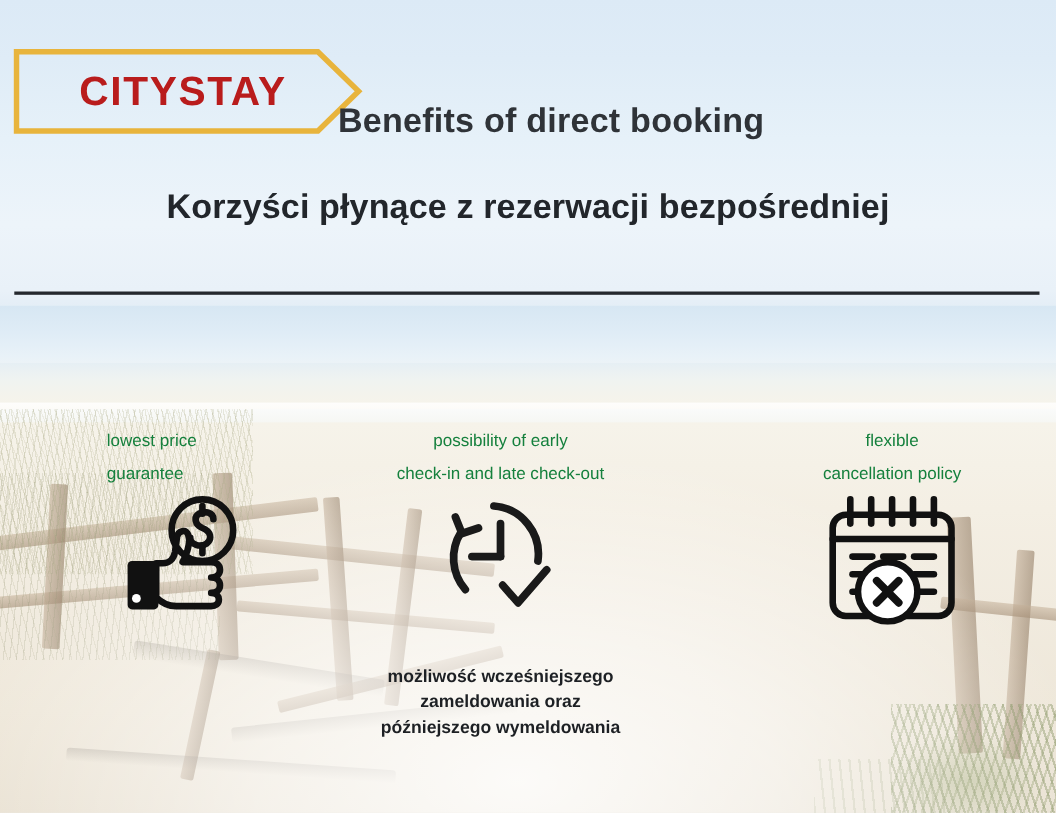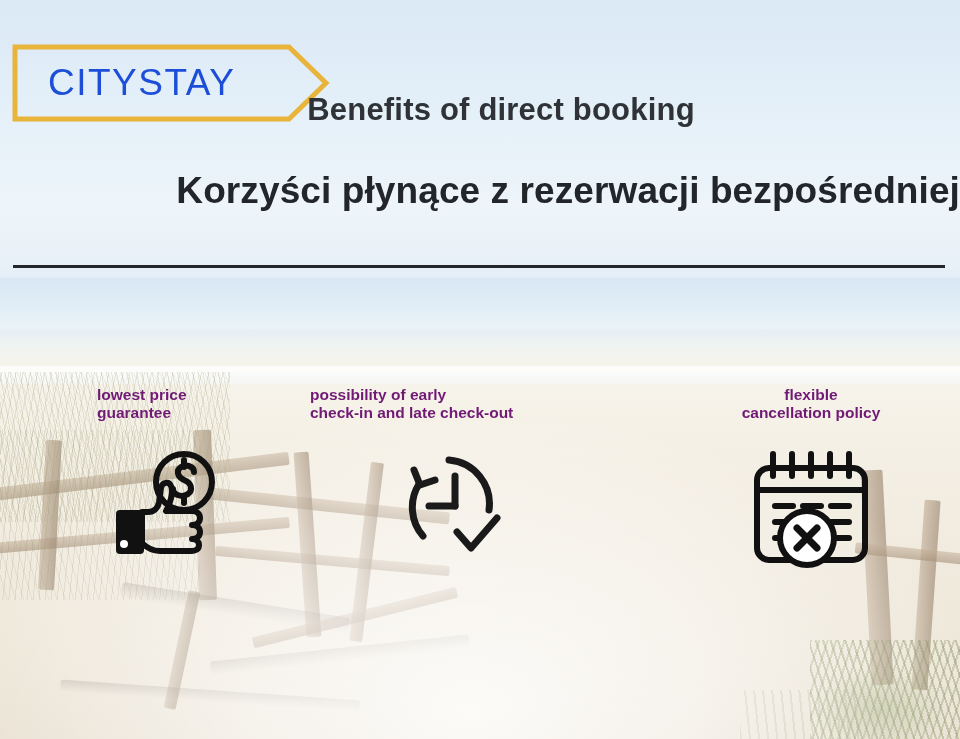--- a/index.html
+++ b/index.html
@@ -144,46 +144,46 @@
   }
 
   .logo {
     position: absolute;
     left: 12px; top: 44px;
     width: 318px; height: 78px;
   }
   .logo svg { display: block; }
   .logo-text {
     position: absolute;
-    left: 36px; top: 0;
+    left: 60px; top: 0;
     width: 230px; height: 78px;
     line-height: 78px;
     font-size: 37px;
-    font-weight: 400;
+    font-weight: 700;
     letter-spacing: 1.5px;
-    color: #1d4ed8;
+    color: #b91c1c;
     white-space: nowrap;
   }
 
   .title-en {
     position: absolute;
     left: 0; top: 92px; width: 960px;
     text-align: center;
     padding-left: 42px;
     box-sizing: border-box;
     font-size: 31px;
     font-weight: 700;
     color: #2f3338;
     letter-spacing: 0.2px;
   }
   .title-pl {
     position: absolute;
     left: 0; top: 170px; width: 960px;
-    text-align: right;
-    font-size: 37px;
+    text-align: center;
+    font-size: 31px;
     font-weight: 700;
     color: #22262b;
     letter-spacing: 0.1px;
   }
   .divider {
     position: absolute;
     left: 13px; top: 265px;
     width: 932px; height: 3px;
     background: #24282d;
   }
@@ -201,37 +201,37 @@
   }
   .col-1 { left: 20px;  width: 290px; }
   .col-2 { left: 310px; width: 290px; }
   .col-3 { left: 666px; width: 290px; }
 
   .label-en {
     position: absolute;
     top: 108px;
     width: 100%;
     font-size: 15.5px;
-    font-weight: 700;
-    line-height: 18px;
-    color: #701a75;
+    font-weight: 400;
+    line-height: 30px;
+    color: #15803d;
   }
   .label-pl {
     position: absolute;
     top: 326px;
     width: 100%;
     font-size: 16px;
     font-weight: 700;
     line-height: 23px;
     color: #1d2024;
   }
   .col-1 .label-en,
   .col-1 .label-pl { text-align: left; padding-left: 77px; box-sizing: border-box; }
   .col-2 .label-en,
-  .col-2 .label-pl { text-align: left; }
+  .col-2 .label-pl { text-align: center; }
   .col-3 .label-en,
   .col-3 .label-pl { text-align: center; }
 
   .icon-wrap {
     position: absolute;
     top: 172px;
     width: 100%;
     display: flex;
     justify-content: center;
   }
@@ -319,20 +319,21 @@
           <g fill="none" stroke="#1a1a1a" stroke-width="7" stroke-linecap="round" stroke-linejoin="round">
             <path d="M20 34 A44 44 0 0 0 24 86"></path>
             <polyline points="15,20 21,35 36,30"></polyline>
             <path d="M50 10 A44 44 0 0 1 90 60"></path>
             <polyline points="56,56 56,26"></polyline>
             <polyline points="56,56 30,56"></polyline>
             <polyline points="58,82 72,98 98,68"></polyline>
           </g>
         </svg>
       </div>
+      <div class="label-pl">możliwość wcześniejszego<br>zameldowania oraz<br>późniejszego wymeldowania</div>
     </div>
 
     <div class="col col-3">
       <div class="label-en">flexible<br>cancellation policy</div>
       <div class="icon-wrap">
         <svg width="124" height="118" viewBox="0 0 124 118">
           <g fill="none" stroke="#111111" stroke-width="6" stroke-linecap="round" stroke-linejoin="round">
 
             <line x1="24" y1="4" x2="24" y2="26"></line>
             <line x1="43" y1="4" x2="43" y2="26"></line>

